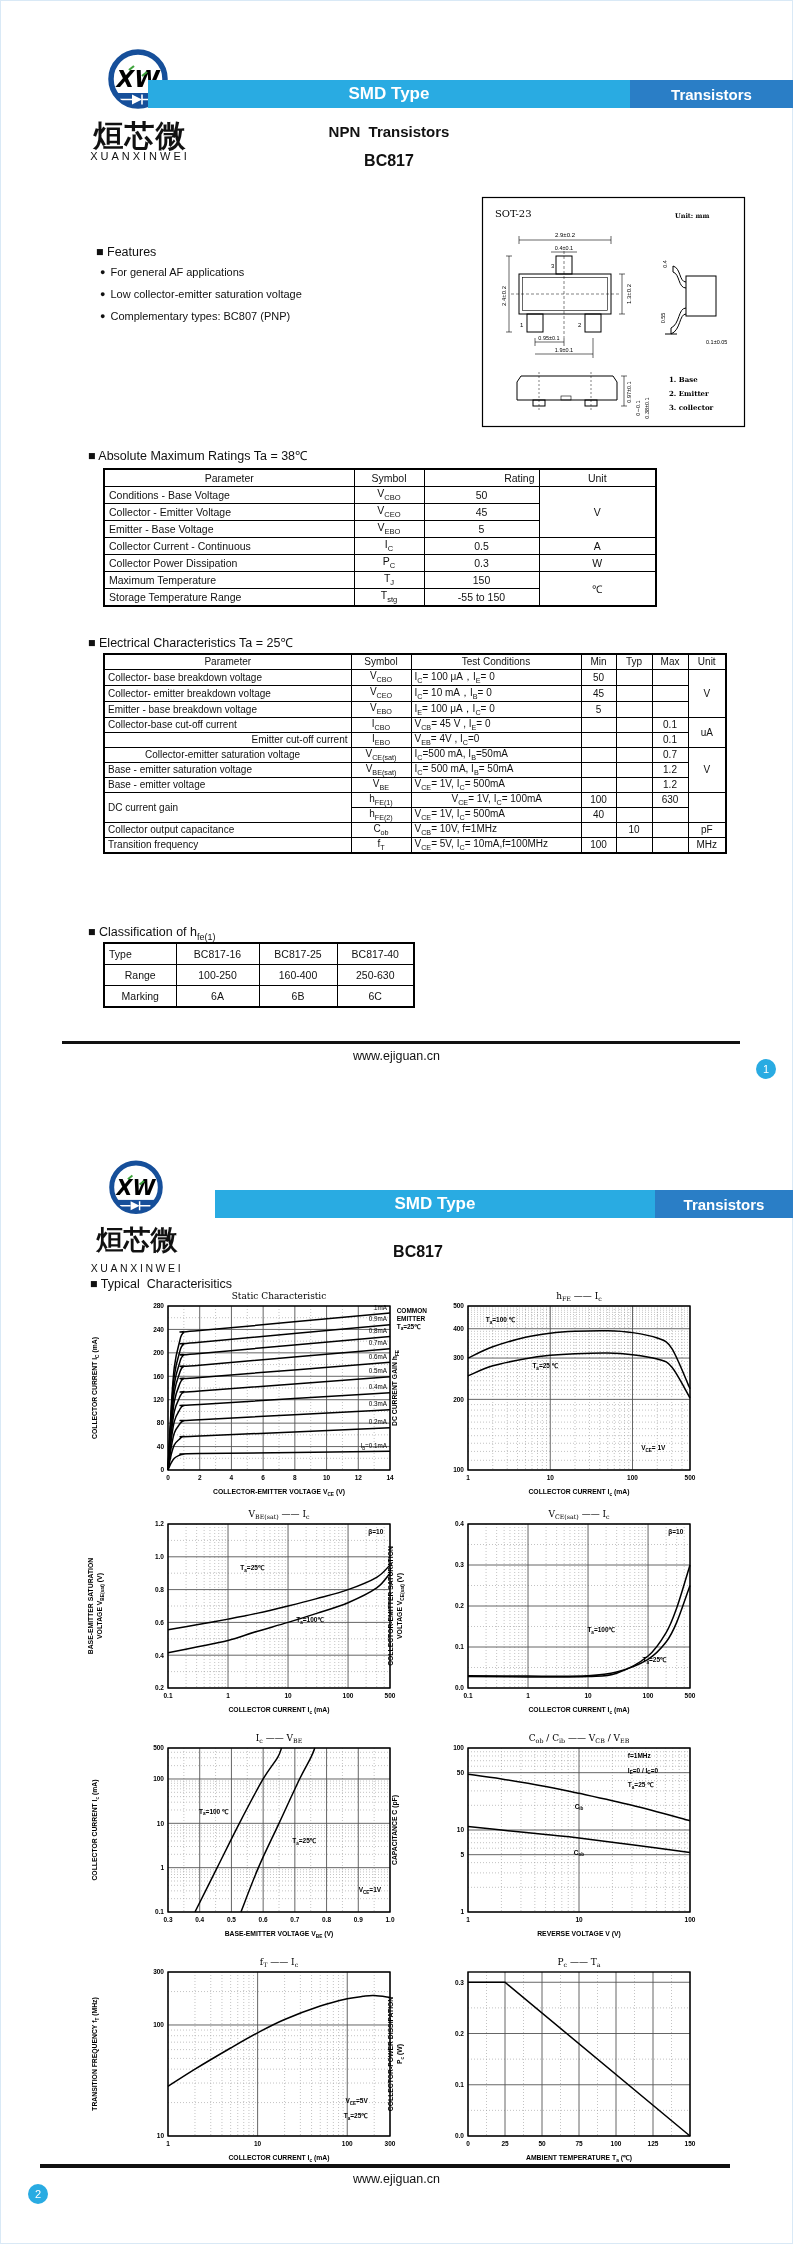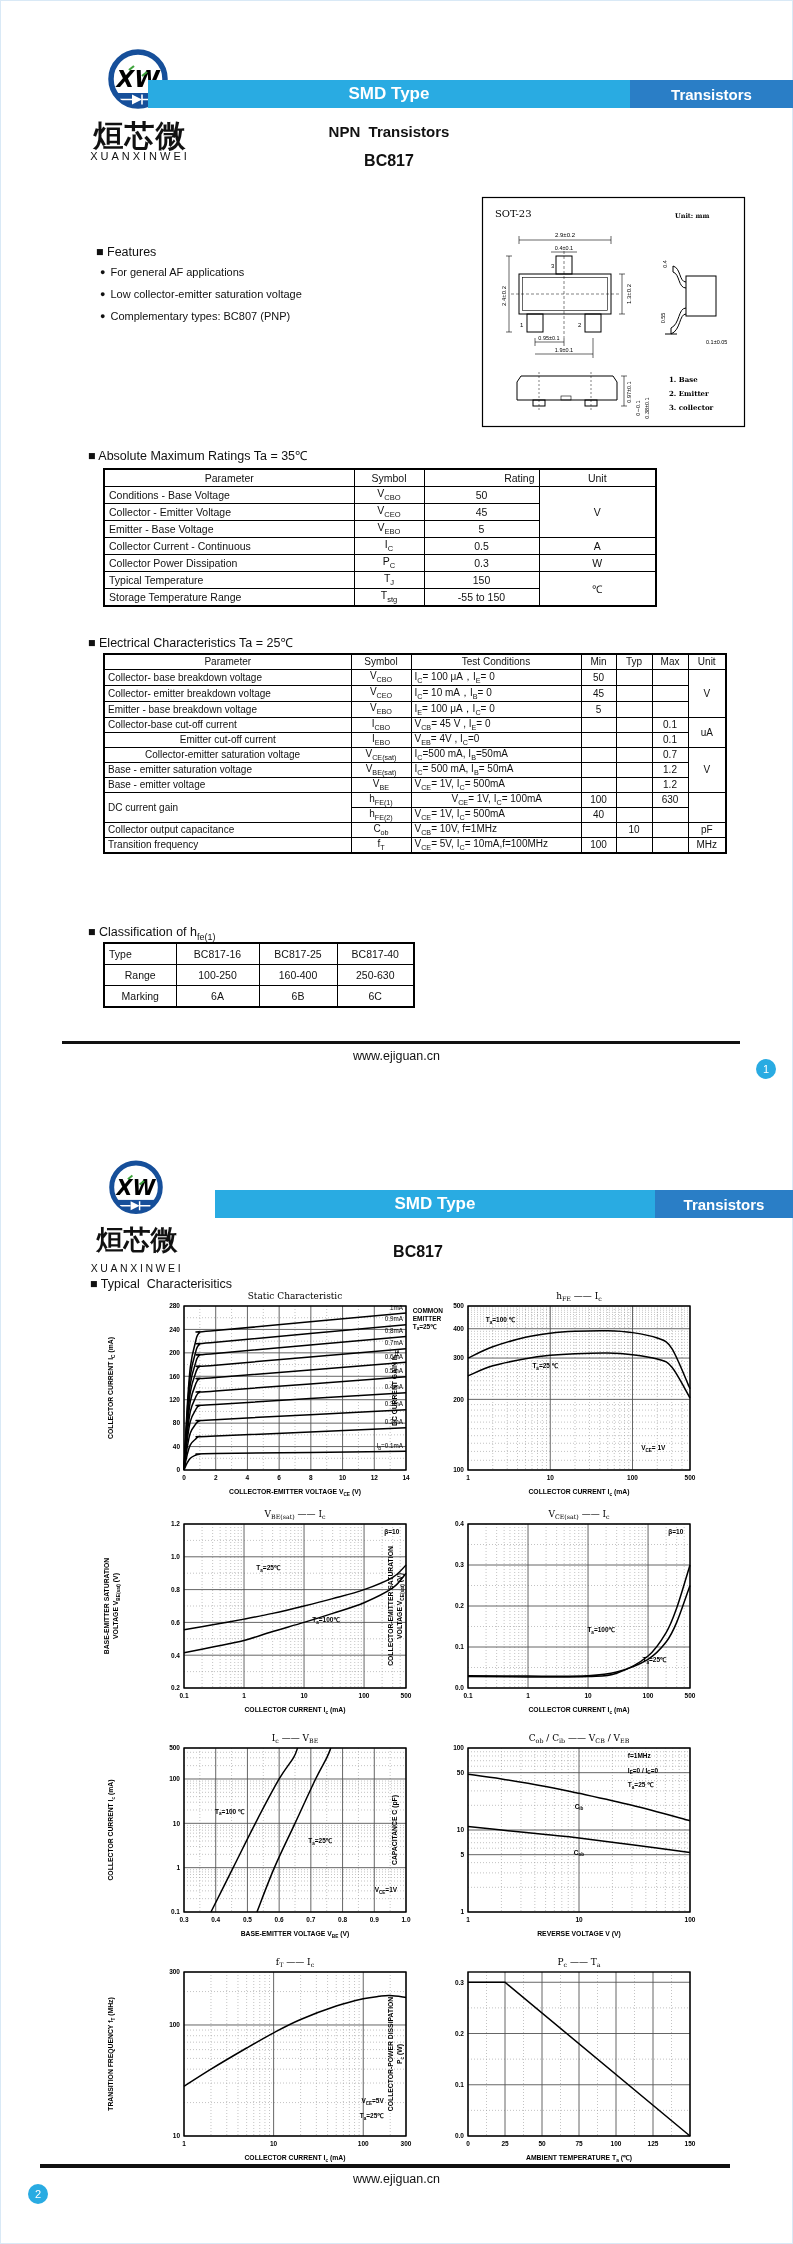--- a/index.html
+++ b/index.html
@@ -49,21 +49,21 @@
   .fline1{left:62px;top:1041px;width:678px;height:3px;background:#111;}
   .furl1{left:0;top:1049px;width:793px;text-align:center;font-size:12.5px;}
   .badge{width:20px;height:20px;border-radius:50%;background:#29abe2;color:#fff;font-size:11px;
          display:flex;align-items:center;justify-content:center;}
   .fpage1{left:756px;top:1059px;}
   .fline2{left:40px;top:2164px;width:690px;height:4px;background:#111;}
   .furl2{left:0;top:2172px;width:793px;text-align:center;font-size:12.5px;}
   .fpage2{left:28px;top:2184px;}
   
   .chart{position:absolute;width:360px;height:212px;}
-  .cL{left:104px;text-decoration:underline;} .cR{left:388px;}
+  .cL{left:88px;text-decoration:underline;} .cR{left:388px;}
   .r0{top:1288px;} .r1{top:1506px;} .r2{top:1730px;} .r3{top:1954px;}
   svg text{fill:#000;}
 </style>
 </head>
 <body>
 
 <div class="sheet"></div>
 
 <svg class="abs logo1" viewBox="0 0 80 80">
   <defs>
@@ -167,21 +167,21 @@
   </g>
   <text x="150" y="196" font-size="5.5" text-anchor="middle" transform="rotate(-90 150 196)">0.97±0.1</text>
   <text x="159" y="212" font-size="5.5" text-anchor="middle" transform="rotate(-90 159 212)">0∼0.1</text>
   <text x="168" y="212" font-size="5.5" text-anchor="middle" transform="rotate(-90 168 212)">0.38±0.1</text>
 
   <text x="188" y="186" font-size="7" font-weight="bold" font-family="'DejaVu Serif',serif">1. Base</text>
   <text x="188" y="200" font-size="7" font-weight="bold" font-family="'DejaVu Serif',serif">2. Emitter</text>
   <text x="188" y="214" font-size="7" font-weight="bold" font-family="'DejaVu Serif',serif">3. collector</text>
 </svg>
 
-<div class="abs hd1 h-abs">■ Absolute Maximum Ratings Ta = 35℃</div>
+<div class="abs hd1 h-abs">■ Absolute Maximum Ratings Ta = 38℃</div>
 <div class="abs tbl-abs">
     <table>
       <colgroup>
         <col style="width: 250px;">
         <col style="width: 70px;">
         <col style="width: 115px;">
         <col style="width: 117px;">
       </colgroup>
       <tbody>
         <tr>
@@ -212,21 +212,21 @@
           <td style="text-align: center;">0.5</td>
           <td style="text-align: center;">A</td>
         </tr>
         <tr>
           <td style="text-align: left;">Collector Power Dissipation</td>
           <td style="text-align: center;">P<sub>C</sub></td>
           <td style="text-align: center;">0.3</td>
           <td style="text-align: center;">W</td>
         </tr>
         <tr>
-          <td style="text-align: left;">Typical Temperature</td>
+          <td style="text-align: left;">Maximum Temperature</td>
           <td style="text-align: center;">T<sub>J</sub></td>
           <td style="text-align: center;">150</td>
           <td rowspan="2" style="text-align: center;">℃</td>
         </tr>
         <tr>
           <td style="text-align: left;">Storage Temperature Range</td>
           <td style="text-align: center;">T<sub>stg</sub></td>
           <td style="text-align: center;">-55 to 150</td>
         </tr>
       </tbody>
@@ -283,21 +283,21 @@
         <tr>
           <td style="text-align: left;">Collector-base cut-off current</td>
           <td style="text-align: center; margin-left: 14px;">I<sub>CBO</sub></td>
           <td style="text-align: left;">V<sub>CB</sub>= 45 V , I<sub>E</sub>= 0</td>
           <td style="text-align: center;"></td>
           <td style="text-align: center;"></td>
           <td style="text-align: center;">0.1</td>
           <td rowspan="2" style="text-align: center;">uA</td>
         </tr>
         <tr>
-          <td style="text-align: center; margin-top: 24px;">Emitter cut-off current</td>
+          <td style="text-align: right; margin-top: 24px;">Emitter cut-off current</td>
           <td style="text-align: center;">I<sub>EBO</sub></td>
           <td style="text-align: left;">V<sub>EB</sub>= 4V , I<sub>C</sub>=0</td>
           <td style="text-align: center;"></td>
           <td style="text-align: center;"></td>
           <td style="text-align: center;">0.1</td>
         </tr>
         <tr>
           <td style="text-align: left; padding-left: 40px;">Collector-emitter saturation voltage</td>
           <td style="text-align: center;">V<sub>CE(sat)</sub></td>
           <td style="text-align: left;">I<sub>C</sub>=500 mA, I<sub>B</sub>=50mA</td>

